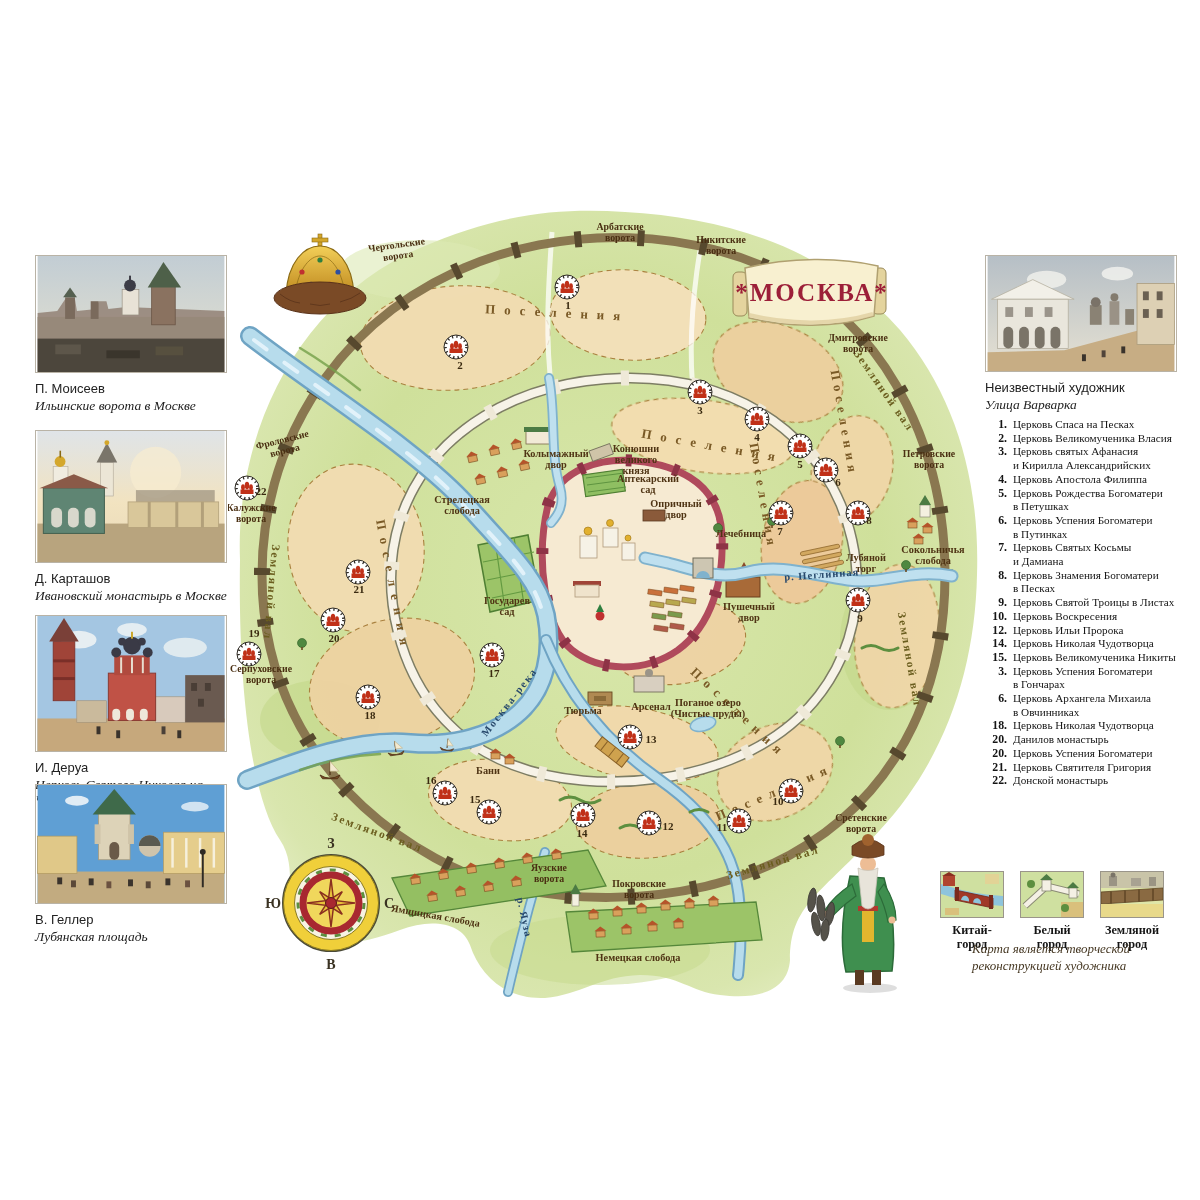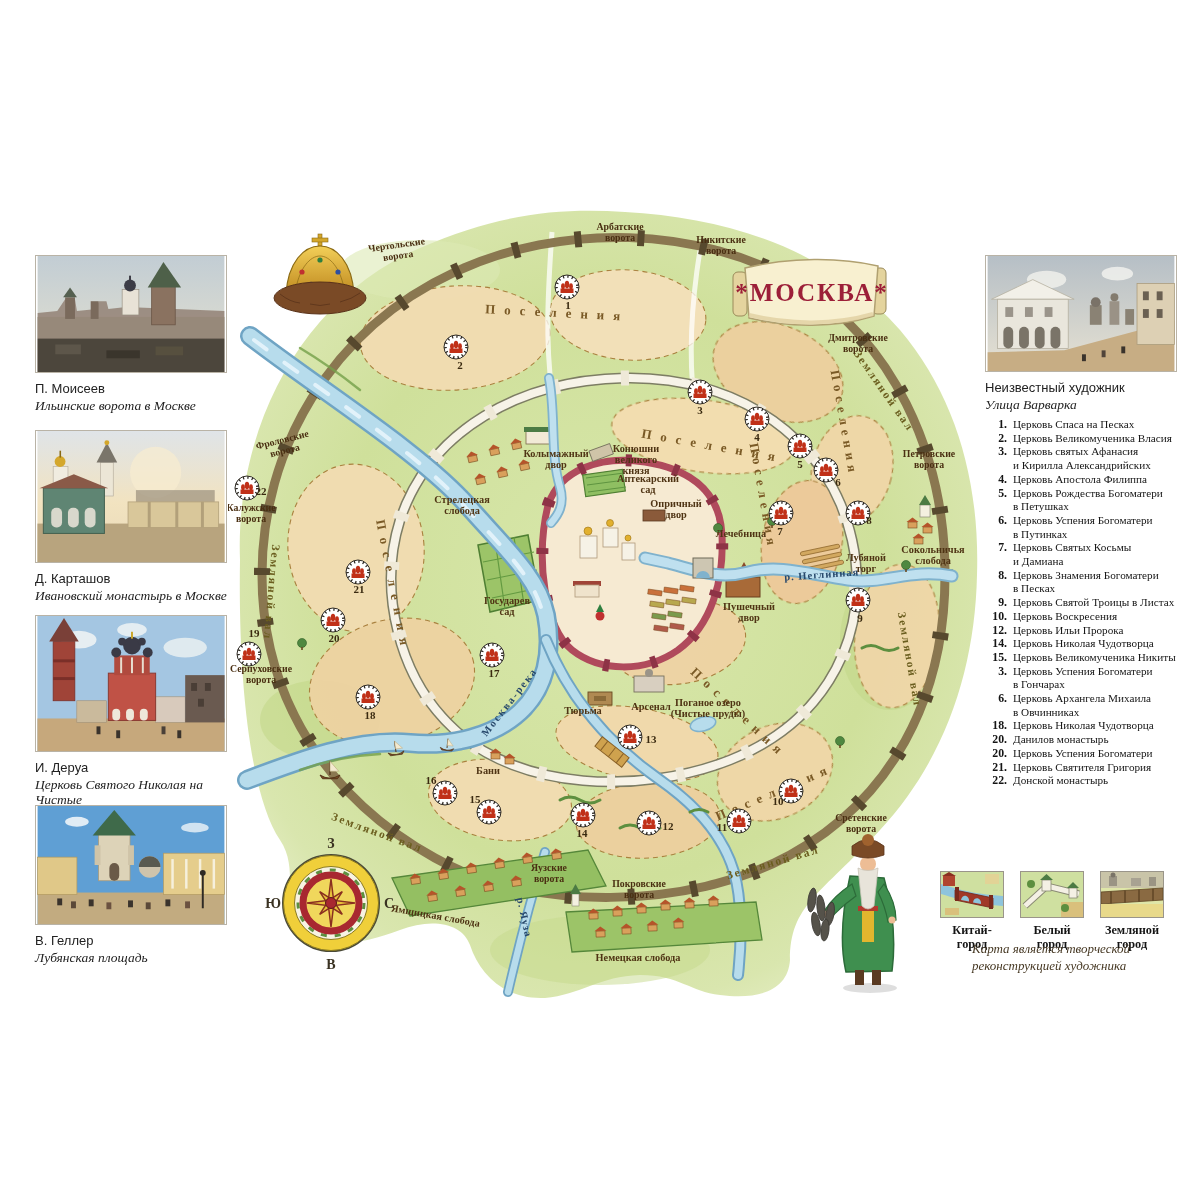--- a/index.html
+++ b/index.html
@@ -127,21 +127,21 @@
         <circle cx="106" cy="26" r="4" fill="#3a3a46"></circle>
       <rect x="60" y="112" width="4" height="8" fill="#3a332c"></rect>
         <rect x="80" y="116" width="4" height="8" fill="#3a332c"></rect>
       <rect x="126" y="112" width="4" height="8" fill="#4a4038"></rect>
         <rect x="142" y="116" width="4" height="8" fill="#3a332c"></rect>
     </svg>
     <div class="cap-artist">И. Деруа</div>
     <div class="cap-title">Церковь Святого Николая на Чистые</div>
   </div>
 
-  <div class="thumb" style="top:805px">
+  <div class="thumb" style="top:784px">
     <svg viewBox="0 0 190 120" width="190" height="120">
       <rect width="190" height="120" fill="#5f9fd4"></rect>
       <ellipse cx="40" cy="16" rx="12" ry="5" fill="#eef4f8" opacity="0.9"></ellipse>
       <ellipse cx="160" cy="22" rx="14" ry="5" fill="#eef4f8" opacity="0.8"></ellipse>
       <rect x="0" y="88" width="190" height="32" fill="#c2ab80"></rect>
       <rect x="0" y="52" width="40" height="38" fill="#e0c888" stroke="#b09860" stroke-width="0.7"></rect>
       <rect x="128" y="48" width="62" height="42" fill="#e5cd8c" stroke="#b09860" stroke-width="0.7"></rect>
       <rect x="136" y="54" width="2.5" height="30" fill="#f6f0dc"></rect>
         <rect x="150" y="54" width="2.5" height="30" fill="#f6f0dc"></rect>
         <rect x="164" y="54" width="2.5" height="30" fill="#f6f0dc"></rect>

